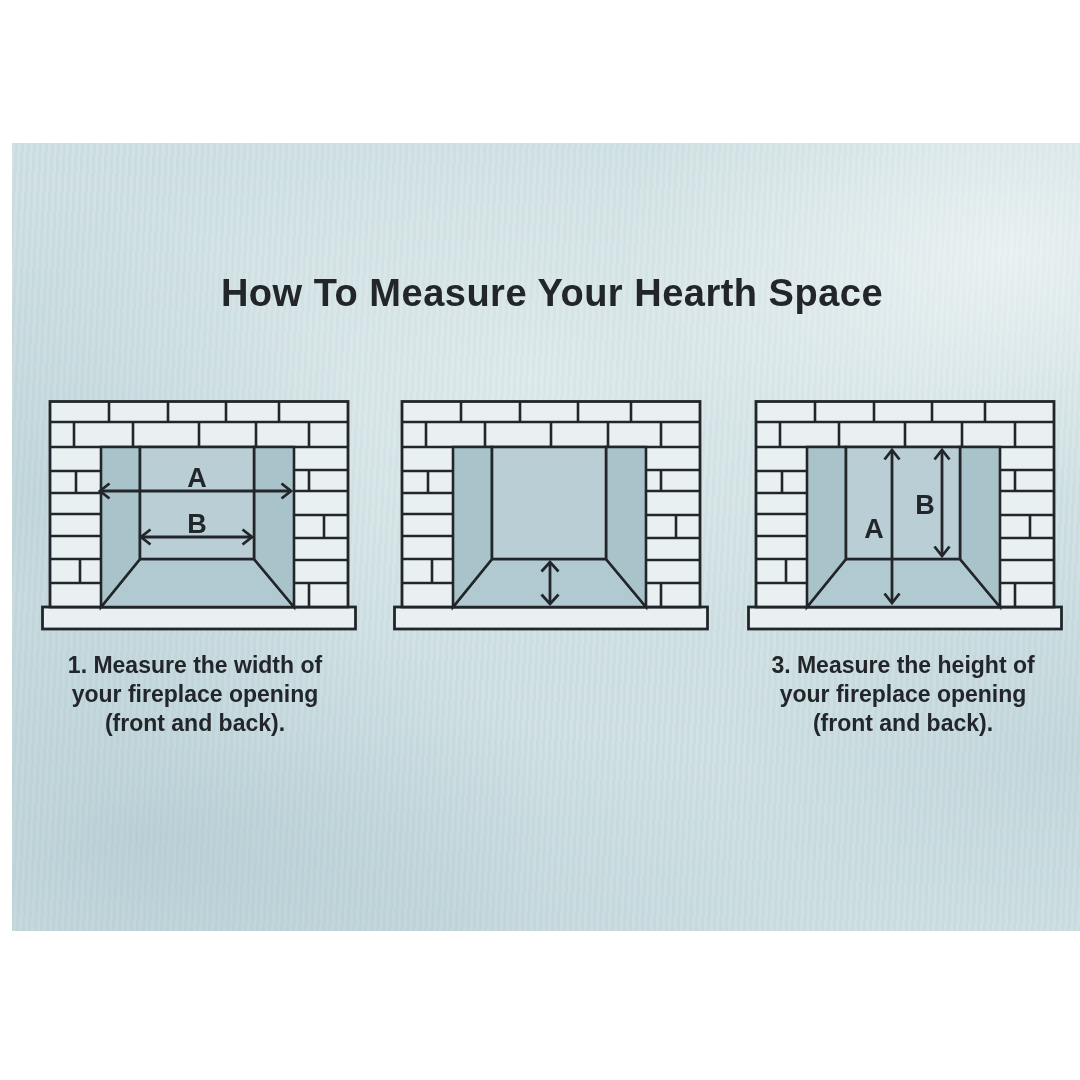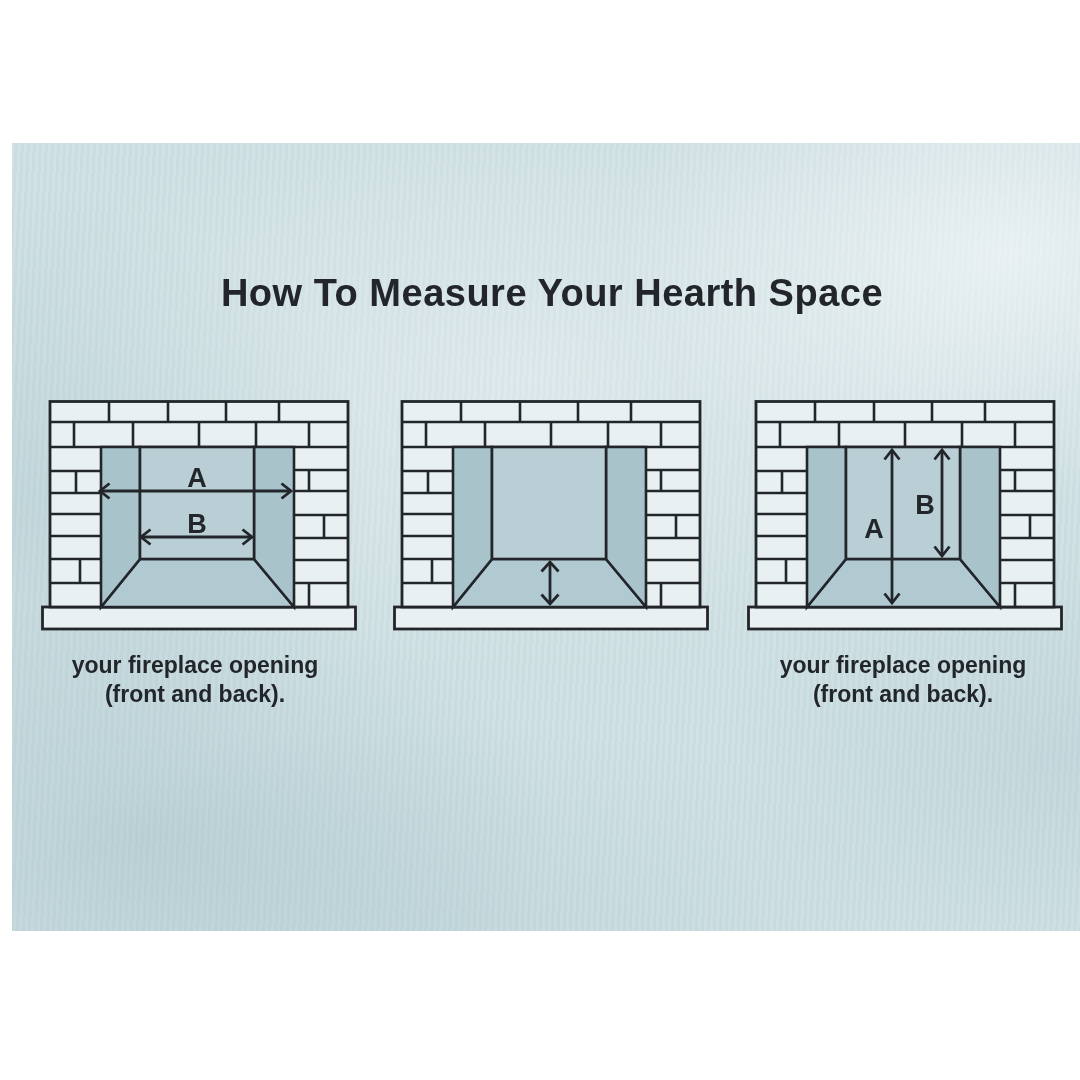--- a/index.html
+++ b/index.html
@@ -153,20 +153,22 @@
     </g>
     <g>
       <line class="arrow" x1="195" y1="50" x2="195" y2="156"></line>
       <polyline class="arrow" points="187.5,59.5 195,50 202.5,59.5"></polyline>
       <polyline class="arrow" points="187.5,146.5 195,156 202.5,146.5"></polyline>
       <text x="178" y="114">B</text>
     </g>
   </svg>
 
   <div class="caption c1">
+    <div class="line">1. Measure the width of</div>
     <div class="line">your fireplace opening</div>
     <div class="line">(front and back).</div>
   </div>
   <div class="caption c3">
+    <div class="line">3. Measure the height of</div>
     <div class="line">your fireplace opening</div>
     <div class="line">(front and back).</div>
   </div>
 </div>
 
 </body></html>

